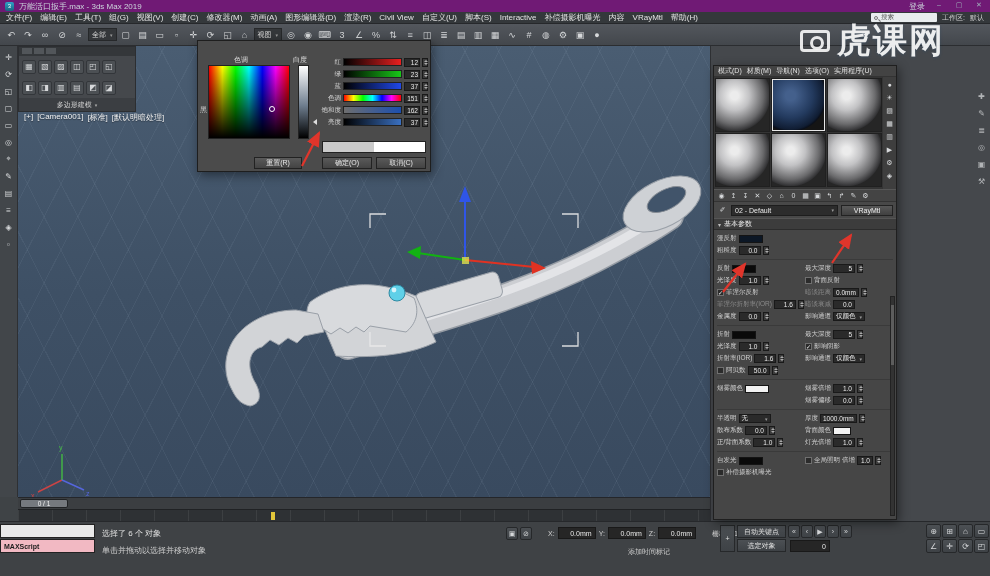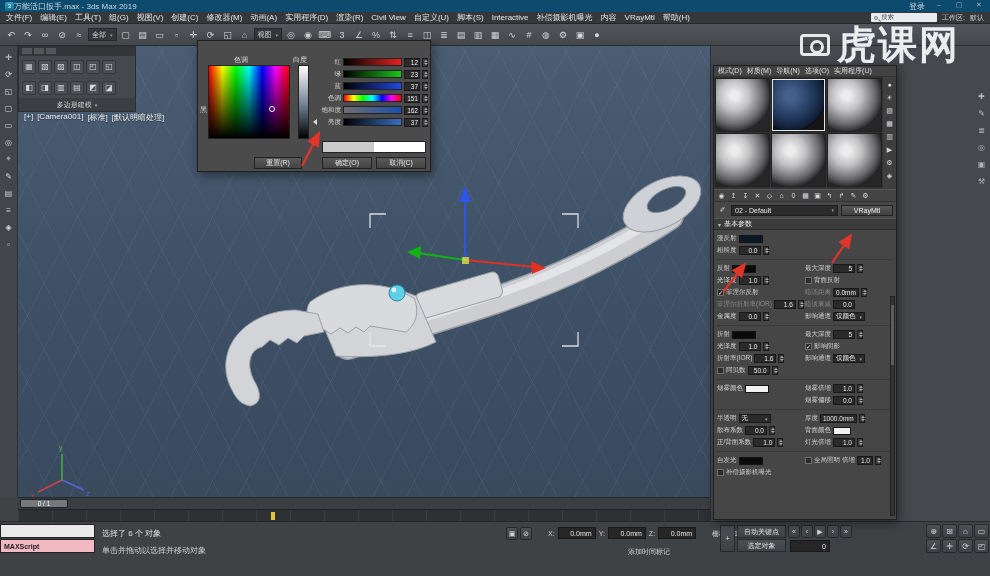--- a/index.html
+++ b/index.html
@@ -1,20 +1,20 @@
 <!DOCTYPE html>
 <html style="--accent-red: #e0352b; --diffuse-swatch: #0c1725; --reflect-swatch: #0a0a0a; --refract-swatch: #0a0a0a; --fog-swatch: #f2f2f2; --backside-swatch: #f2f2f2; --selfillum-swatch: #0a0a0a; --knob-blue: #5fd0e8;"><head>
 <meta charset="utf-8">
 <style>
 *{box-sizing:border-box;margin:0;padding:0}
 html,body{width:990px;height:576px;background:#2b2b2b}
 body{font-family:"Liberation Sans","DejaVu Sans",sans-serif}
 .app{position:relative;width:990px;height:576px;overflow:hidden;background:#3f4346;color:#d8d8d8}
 
-.titlebar{position:absolute;left:0;top:0;width:990px;height:12px;background:#0c4a6e;display:flex;align-items:center;padding:0 5px;font-size:8px;color:#cdd6dd;white-space:nowrap}
+.titlebar{position:absolute;left:0;top:0;width:990px;height:12px;background:#701a75;display:flex;align-items:center;gap:5px;padding:0 5px;font-size:8px;color:#cdd6dd;white-space:nowrap}
 .appicon{width:9px;height:9px;background:linear-gradient(#2fa3c8,#17657f);border-radius:2px;font-size:6px;color:#fff;display:flex;align-items:center;justify-content:center;flex:0 0 auto}
 .tb-right{margin-left:auto;display:flex;gap:8px;align-items:flex-start}
 .winbtn{font-size:7px;color:#9fb0bb;width:12px;text-align:center}
 .menubar{position:absolute;left:0;top:12px;width:990px;height:12px;background:#34383b;display:flex;align-items:center;font-size:8px;padding:0 2px;white-space:nowrap;border-bottom:1px solid #26282b}
 .menu-item{padding:0 4px;color:#e4e4e4}
 .mb-right{margin-left:auto;display:flex;gap:5px;align-items:center;padding-right:4px}
 .searchbox{width:66px;height:9px;background:#e8ecee;color:#555;font-size:6.5px;display:flex;align-items:center;gap:3px;padding:0 3px;border-radius:1px}
 .mag{width:4px;height:4px;border:1px solid #777;border-radius:50%;position:relative;flex:0 0 auto}
 .mag::after{content:"";position:absolute;left:3px;top:3px;width:3px;height:1px;background:#777;transform:rotate(45deg)}
 .ws{font-size:7px;color:#cfcfcf}
@@ -126,21 +126,21 @@
 .g-val{background:linear-gradient(90deg,#000,#3a70c0)}
 .cp-vb{width:16px;height:9px;background:#2a2a2a;border:1px solid #191919;font-size:6.5px;display:flex;align-items:center;justify-content:flex-end;padding:0 1px;color:#e8e8e8;flex:0 0 auto}
 .cp-swpair{position:absolute;left:124px;top:100px;width:104px;height:12px;display:flex;border:1px solid #222}
 .cp-old{flex:1;background:#cbcbcb}
 .cp-new{flex:1;background:#ffffff}
 .cp-btn{position:absolute;height:12px;background:linear-gradient(#5a5a5a,#434343);border:1px solid #222;font-size:7px;display:flex;align-items:center;justify-content:center;color:#e8e8e8}
 
 .watermark{position:absolute;left:800px;top:18px;display:flex;align-items:center;gap:7px;z-index:9;opacity:.95}
 .wm-cam{width:30px;height:22px;border:3px solid rgba(255,255,255,.92);border-radius:4px;position:relative}
 .wm-cam::before{content:"";position:absolute;left:7px;top:3px;width:8px;height:8px;border:3px solid rgba(255,255,255,.92);border-radius:50%}
-.wm-text{font-size:39px;font-weight:bold;color:rgba(255,255,255,.95);letter-spacing:2px;text-shadow:0 1px 3px rgba(40,80,120,.35)}
+.wm-text{font-size:34px;font-weight:bold;color:rgba(255,255,255,.95);letter-spacing:2px;text-shadow:0 1px 3px rgba(40,80,120,.35)}
 .annot{position:absolute;inset:0;z-index:10;pointer-events:none}
 </style>
 </head>
 <body>
 
 <div class="app">
 
   <div class="titlebar">
     <span class="appicon">3</span>
     <span>万能活口扳手.max - 3ds Max 2019</span>
@@ -154,21 +154,21 @@
 
   <div class="menubar">
     <span class="menu-item">文件(F)</span>
       <span class="menu-item">编辑(E)</span>
       <span class="menu-item">工具(T)</span>
       <span class="menu-item">组(G)</span>
       <span class="menu-item">视图(V)</span>
       <span class="menu-item">创建(C)</span>
       <span class="menu-item">修改器(M)</span>
       <span class="menu-item">动画(A)</span>
-      <span class="menu-item">实用程序(D)</span>
+      <span class="menu-item">图形编辑器(D)</span>
       <span class="menu-item">渲染(R)</span>
       <span class="menu-item">Civil View</span>
       <span class="menu-item">自定义(U)</span>
       <span class="menu-item">脚本(S)</span>
       <span class="menu-item">Interactive</span>
       <span class="menu-item">补偿摄影机曝光</span>
       <span class="menu-item">内容</span>
       <span class="menu-item">VRayMtl</span>
       <span class="menu-item">帮助(H)</span>
     <span class="mb-right">

